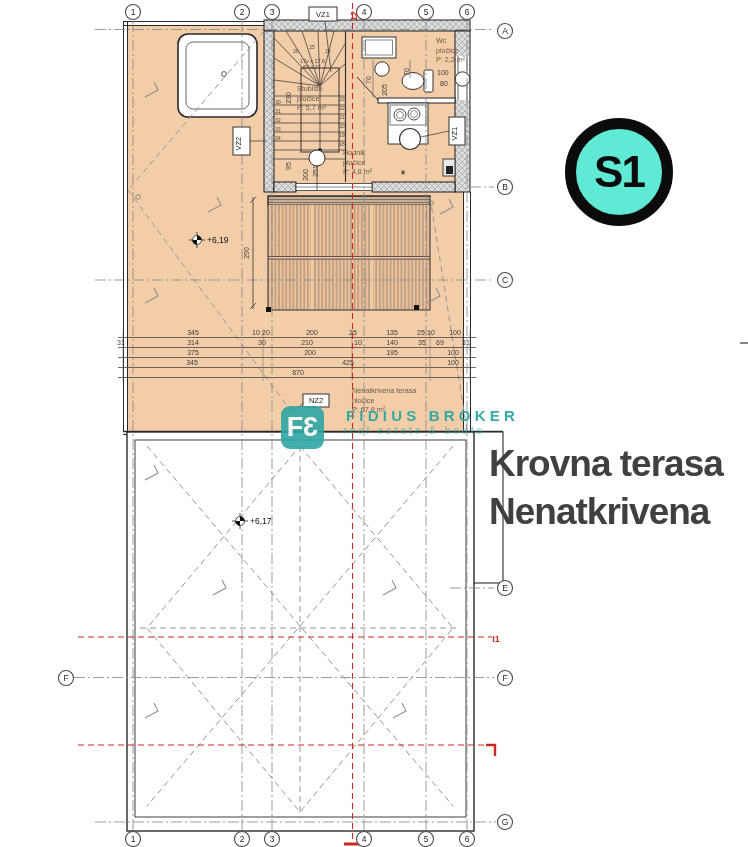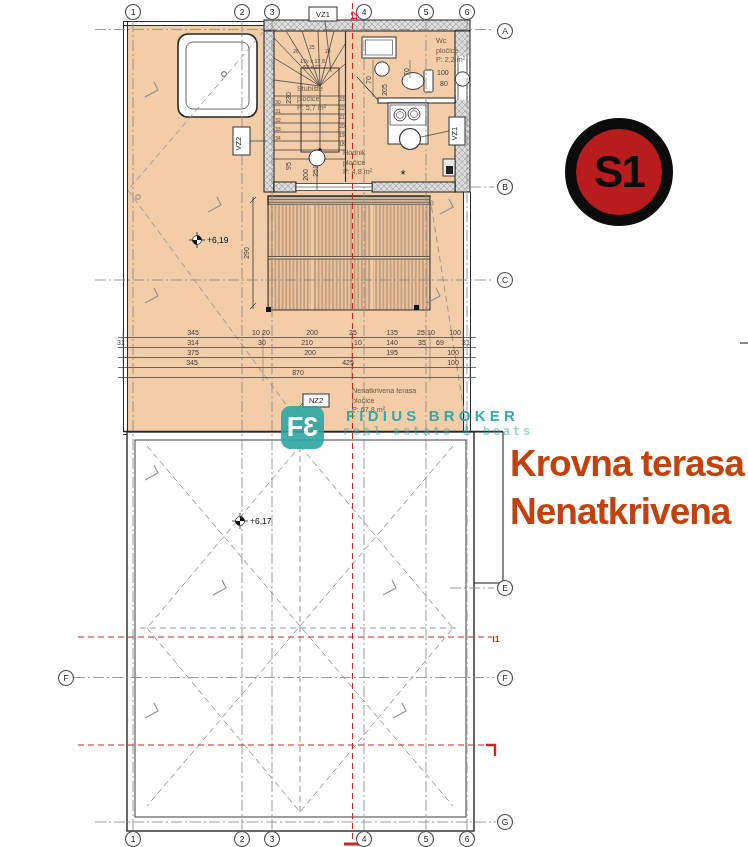--- a/index.html
+++ b/index.html
@@ -1,30 +1,30 @@
 <!DOCTYPE html>
 <html><head>
 <meta charset="utf-8">
 <style>
   html,body{margin:0;padding:0;background:#fff;}
   body{width:748px;height:847px;position:relative;font-family:"Liberation Sans",sans-serif;overflow:hidden;}
   #plan{position:absolute;left:0;top:0;}
   #badge{position:absolute;left:565px;top:118px;width:86px;height:86px;border:11px solid #0b0b0b;
-         border-radius:50%;background:#b91c1c;display:flex;align-items:center;justify-content:center;
+         border-radius:50%;background:#5eead4;display:flex;align-items:center;justify-content:center;
          font-size:44px;font-weight:bold;letter-spacing:-2px;color:#0b0b0b;}
-  #title{position:absolute;left:510px;top:440px;font-size:37px;font-weight:bold;line-height:48px;
-         color:#c2410c;letter-spacing:-1px;white-space:nowrap;}
+  #title{position:absolute;left:489px;top:440px;font-size:37px;font-weight:bold;line-height:48px;
+         color:#404040;letter-spacing:-1px;white-space:nowrap;}
   .wm-logo{position:absolute;left:281px;top:406px;width:43px;height:43px;background:#2ea7a4;
            border-radius:9px;color:#fff;font-size:27px;font-weight:bold;display:flex;align-items:center;
            justify-content:center;opacity:.9;}
   .wm-logo .flip{display:inline-block;transform:scaleX(-1);}
   .wm-name{position:absolute;left:329px;top:407px;color:#2ea7a4;font-size:15px;font-weight:bold;
            letter-spacing:4.2px;white-space:nowrap;opacity:.95;margin-left:17px;}
-  .wm-tag{position:absolute;left:343px;top:425px;color:#2ea7a4;font-size:12px;font-weight:bold;
-          letter-spacing:2.8px;white-space:nowrap;opacity:.5;font-family:Liberation Mono, monospace;}
+  .wm-tag{position:absolute;left:343px;top:425px;color:#2ea7a4;font-size:10px;font-weight:bold;
+          letter-spacing:2.8px;white-space:nowrap;opacity:.5;}
 </style>
 </head>
 <body>
 
 <svg id="plan" width="748" height="847" viewBox="0 0 748 847">
   <defs>
     <pattern id="hatch" width="6" height="6" patternUnits="userSpaceOnUse">
       <rect width="6" height="6" fill="#dcdcdc"></rect>
       <path d="M0 0 L6 6 M6 0 L0 6" stroke="#9a9a9a" stroke-width="0.6"></path>
     </pattern>

